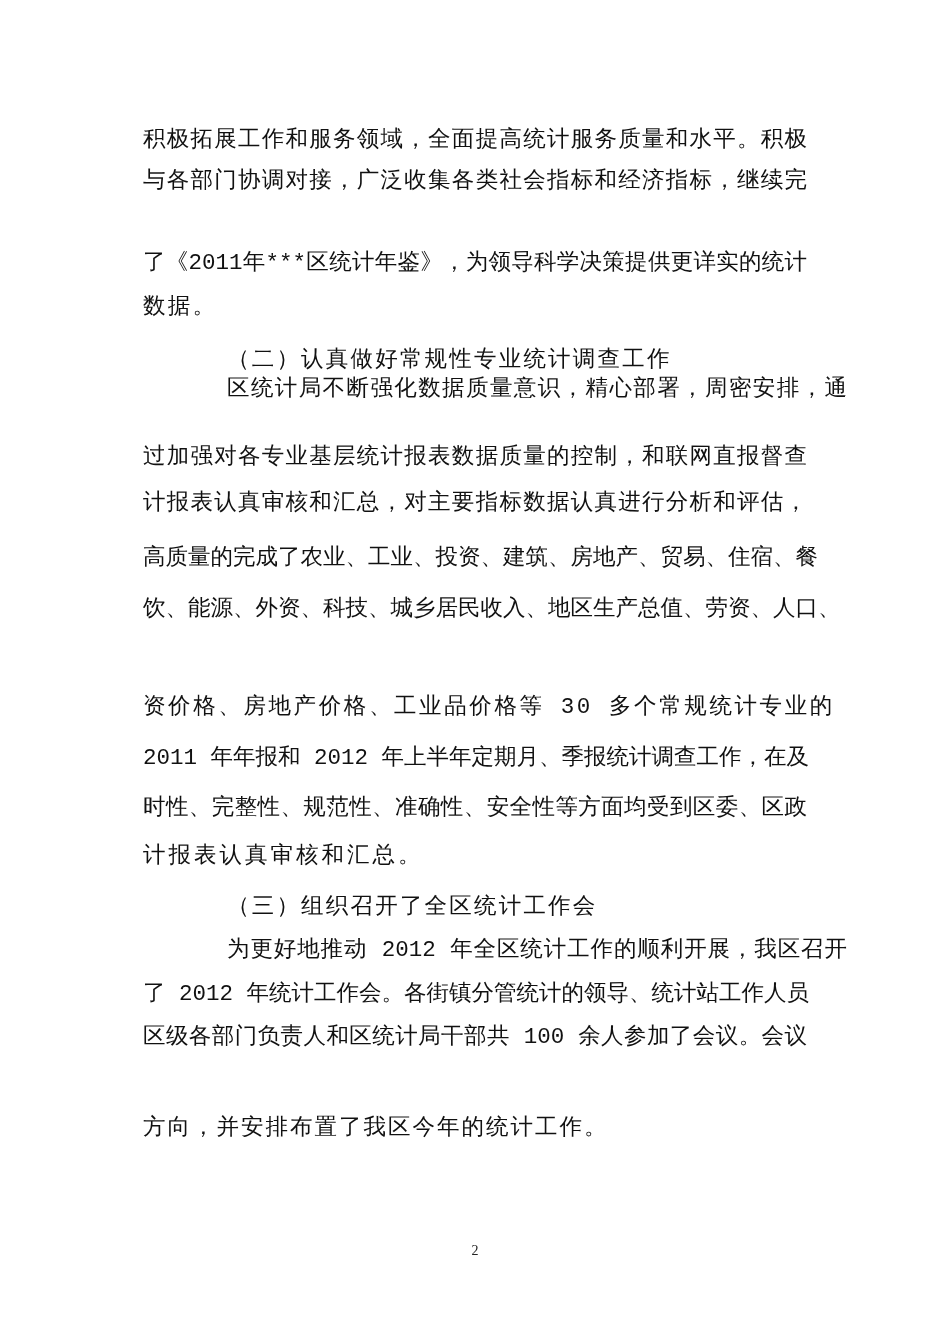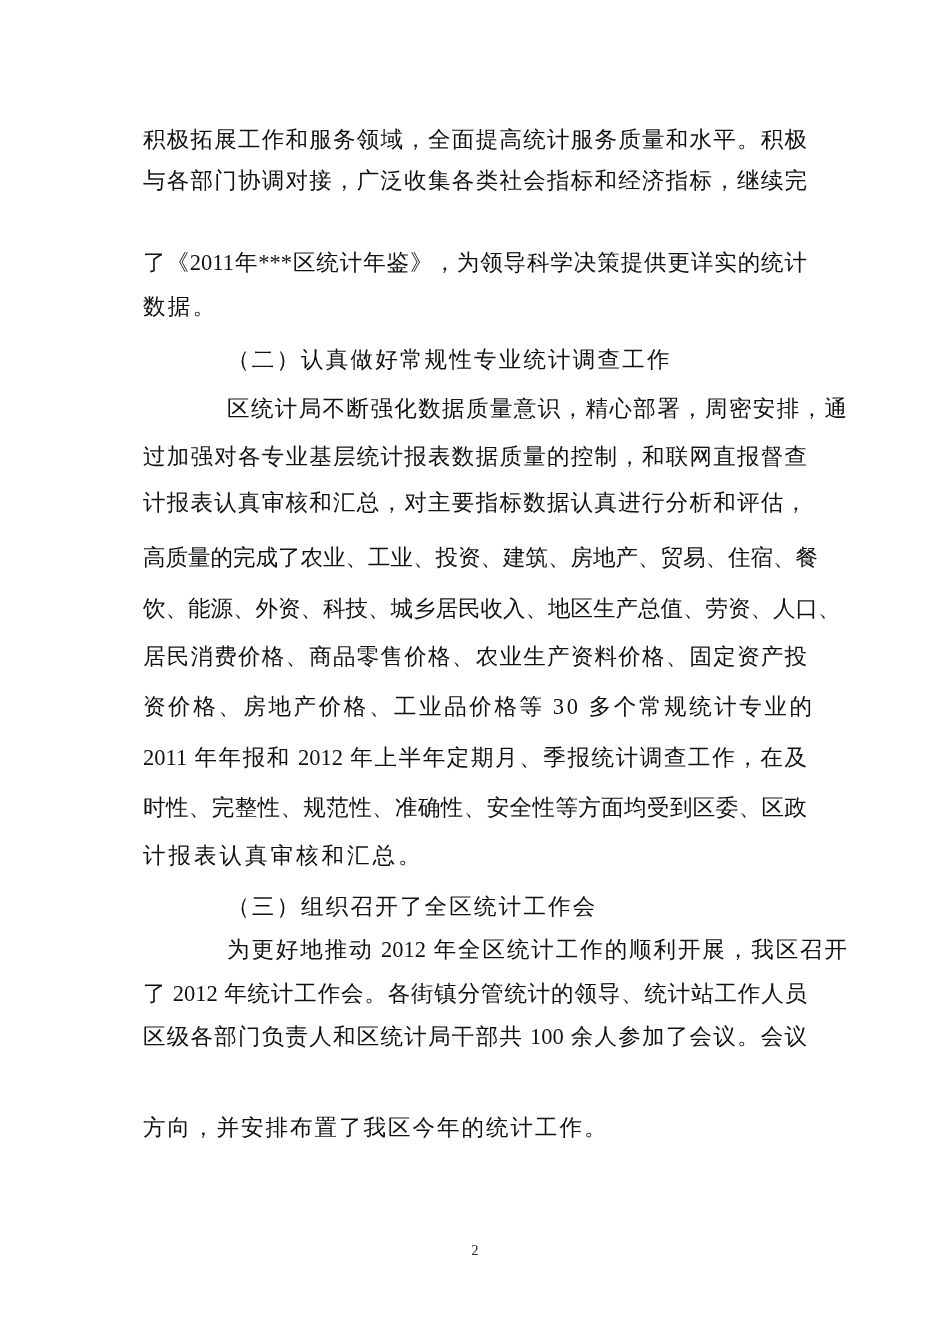--- a/index.html
+++ b/index.html
@@ -2,21 +2,21 @@
 <html><head>
 <meta charset="utf-8">
 <style>
   html, body { margin: 0; padding: 0; background: #ffffff; }
   body { width: 950px; height: 1344px; position: relative; overflow: hidden; }
   .page { position: absolute; left: 0; top: 0; width: 950px; height: 1344px; background: #fff; }
   .line {
     position: absolute;
     left: 143px;
     width: 664px;
-    font-family: Liberation Serif, serif;
+    font-family: Liberation Mono, monospace;
     font-size: 22.5px;
     color: #111;
     white-space: nowrap;
     line-height: 30px;
     letter-spacing: 2.2px;
   }
   .line.indent { left: 187px; margin-left: 40px; }
   .line.justify { text-align: justify; text-align-last: justify; letter-spacing: 0; }
   .page-num {
     position: absolute;
@@ -28,26 +28,25 @@
 <body>
 
 <div class="page">
   <div class="line justify" style="top:125px">积极拓展工作和服务领域，全面提高统计服务质量和水平。积极</div>
   <div class="line justify" style="top:166px">与各部门协调对接，广泛收集各类社会指标和经济指标，继续完</div>
   <div class="line justify" style="top:248px">了《2011年***区统计年鉴》，为领导科学决策提供更详实的统计</div>
   <div class="line" style="top:292px">数据。</div>
 
   <div class="line indent" style="top:345px">（二）认真做好常规性专业统计调查工作</div>
 
-  <div class="line indent justify" style="top:394px; width:620px">区统计局不断强化数据质量意识，精心部署，周密安排，通</div>
+  <div class="line indent justify" style="top:374px; width:620px">区统计局不断强化数据质量意识，精心部署，周密安排，通</div>
   <div class="line justify" style="top:442px">过加强对各专业基层统计报表数据质量的控制，和联网直报督查</div>
   <div class="line justify" style="top:488px">计报表认真审核和汇总，对主要指标数据认真进行分析和评估，</div>
   <div class="line justify" style="top:543px">高质量的完成了农业、工业、投资、建筑、房地产、贸易、住宿、餐</div>
   <div class="line justify" style="top:594px">饮、能源、外资、科技、城乡居民收入、地区生产总值、劳资、人口、</div>
-  <div class="line justify" style="top:642px">居民消费价格、商品零售价格、农业生产资料价格、固定资产投</div>
   <div class="line" style="top:692px; letter-spacing:2.6px">资价格、房地产价格、工业品价格等 30 多个常规统计专业的</div>
   <div class="line justify" style="top:743px">2011 年年报和 2012 年上半年定期月、季报统计调查工作，在及</div>
   <div class="line justify" style="top:793px">时性、完整性、规范性、准确性、安全性等方面均受到区委、区政</div>
   <div class="line" style="top:841px; letter-spacing:3px">计报表认真审核和汇总。</div>
 
   <div class="line indent" style="top:892px">（三）组织召开了全区统计工作会</div>
 
   <div class="line indent justify" style="top:935px; width:620px">为更好地推动 2012 年全区统计工作的顺利开展，我区召开</div>
   <div class="line justify" style="top:979px">了 2012 年统计工作会。各街镇分管统计的领导、统计站工作人员</div>
   <div class="line justify" style="top:1022px">区级各部门负责人和区统计局干部共 100 余人参加了会议。会议</div>

